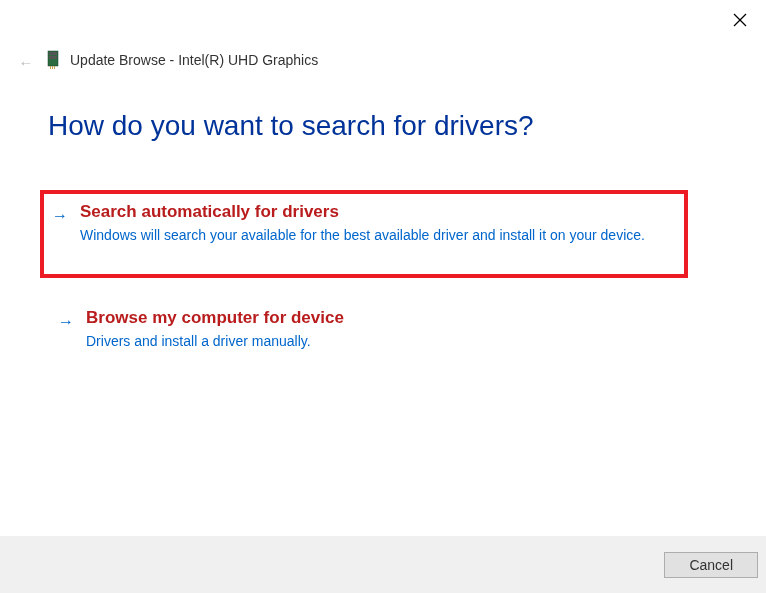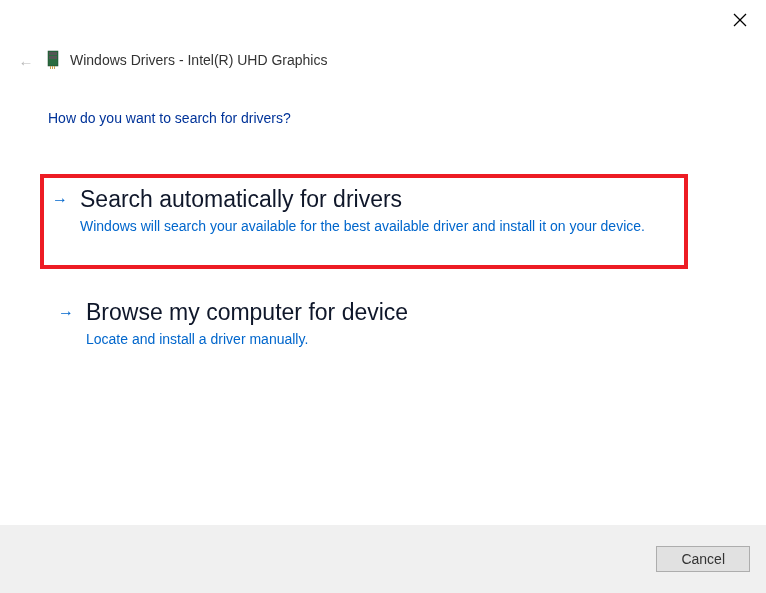--- a/index.html
+++ b/index.html
@@ -57,21 +57,21 @@
       font-weight: 400;
     }
     .content {
       position: absolute;
       top: 110px;
       left: 48px;
       right: 48px;
     }
     .heading {
       color: #003399;
-      font-size: 14px;
+      font-size: 28px;
       font-weight: 400;
       margin-bottom: 48px;
     }
     .option-highlighted {
       border: 4px solid #ed1c24;
       padding: 8px 8px 28px 8px;
       margin-bottom: 30px;
       margin-left: -8px;
       margin-right: 30px;
     }
@@ -84,48 +84,48 @@
     .option-arrow {
       color: #0066cc;
       font-size: 16px;
       margin-top: 3px;
       flex-shrink: 0;
     }
     .option-text {
       flex: 1;
     }
     .option-title {
-      color: #0f172a;
-      font-size: 23px;
-      font-weight: 400;
+      color: #b91c1c;
+      font-size: 17px;
+      font-weight: 700;
       margin-bottom: 4px;
     }
     .option-desc {
       color: #0066cc;
       font-size: 14px;
       line-height: 1.4;
     }
     .option-plain {
       margin-left: 0;
       padding-left: 0;
     }
     .option-plain .option {
       padding-left: 10px;
     }
     .footer {
       position: absolute;
       bottom: 0;
       left: 0;
       right: 0;
-      height: 68px;
+      height: 57px;
       background: #f0f0f0;
       display: flex;
       align-items: center;
       justify-content: flex-end;
-      padding-right: 16px;
+      padding-right: 8px;
     }
     .cancel-btn {
       background: #e1e1e1;
       border: 1px solid #adadad;
       color: #333;
       font-size: 14px;
       padding: 4px 24px;
       cursor: pointer;
       font-family: inherit;
     }
@@ -145,42 +145,42 @@
   <span class="device-icon">
     <svg viewBox="0 0 14 20">
       <rect x="2" y="1" width="10" height="15" fill="#2a6b3f" stroke="#1a4028" stroke-width="0.5"></rect>
       <rect x="3" y="2" width="8" height="3" fill="#555"></rect>
       <rect x="3" y="6" width="8" height="3" fill="#555"></rect>
       <rect x="4" y="16" width="1" height="3" fill="#c9a050"></rect>
       <rect x="6" y="16" width="1" height="3" fill="#c9a050"></rect>
       <rect x="8" y="16" width="1" height="3" fill="#c9a050"></rect>
     </svg>
   </span>
-  <span class="window-title">Windows Drivers - Intel(R) UHD Graphics</span>
+  <span class="window-title">Update Browse - Intel(R) UHD Graphics</span>
 </div>
 
 <div class="content">
   <h1 class="heading">How do you want to search for drivers?</h1>
 
   <div class="option-highlighted">
     <div class="option">
       <span class="option-arrow">→</span>
       <div class="option-text">
         <div class="option-title">Search automatically for drivers</div>
         <div class="option-desc">Windows will search your available for the best available driver and install it on your device.</div>
       </div>
     </div>
   </div>
 
   <div class="option-plain">
     <div class="option">
       <span class="option-arrow">→</span>
       <div class="option-text">
         <div class="option-title">Browse my computer for device</div>
-        <div class="option-desc">Locate and install a driver manually.</div>
+        <div class="option-desc">Drivers and install a driver manually.</div>
       </div>
     </div>
   </div>
 </div>
 
 <div class="footer">
   <button class="cancel-btn">Cancel</button>
 </div>
 
 </body></html>

